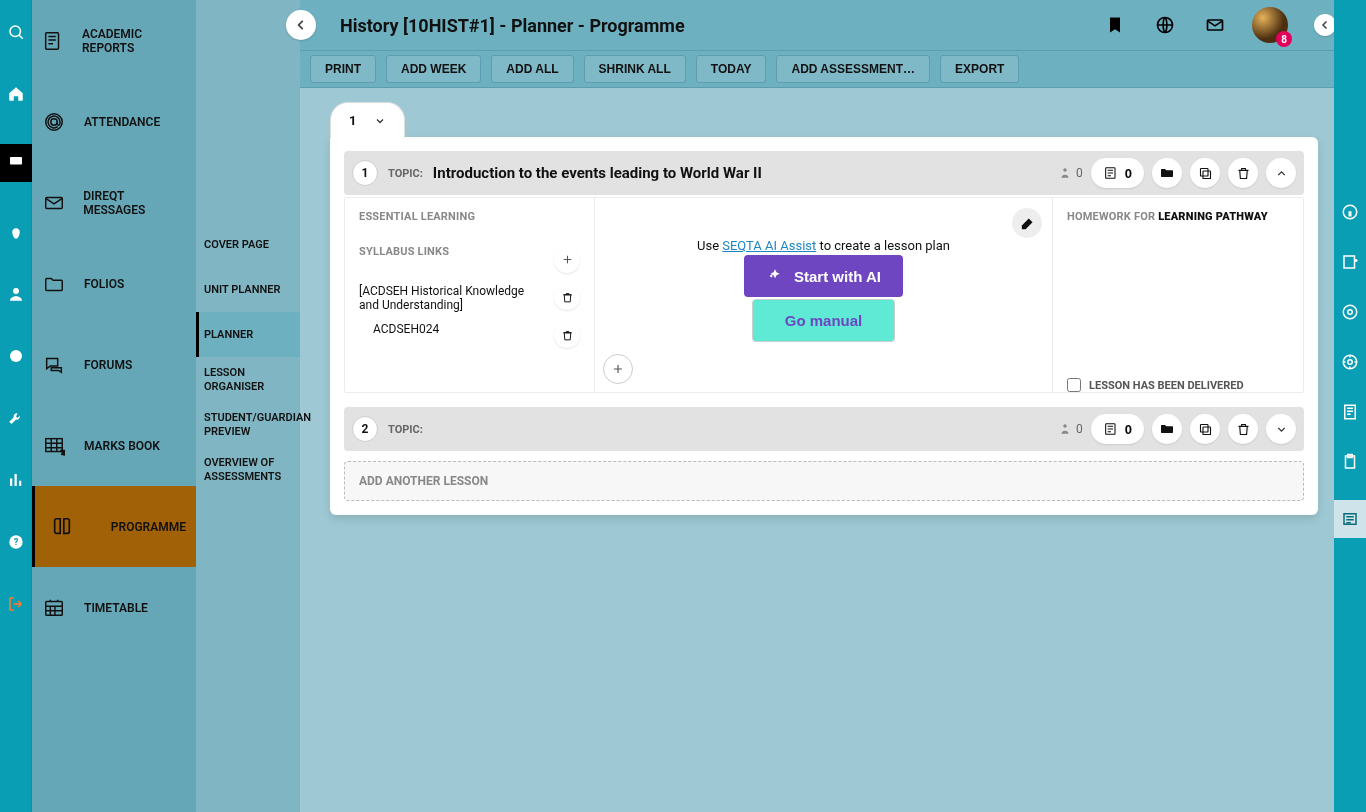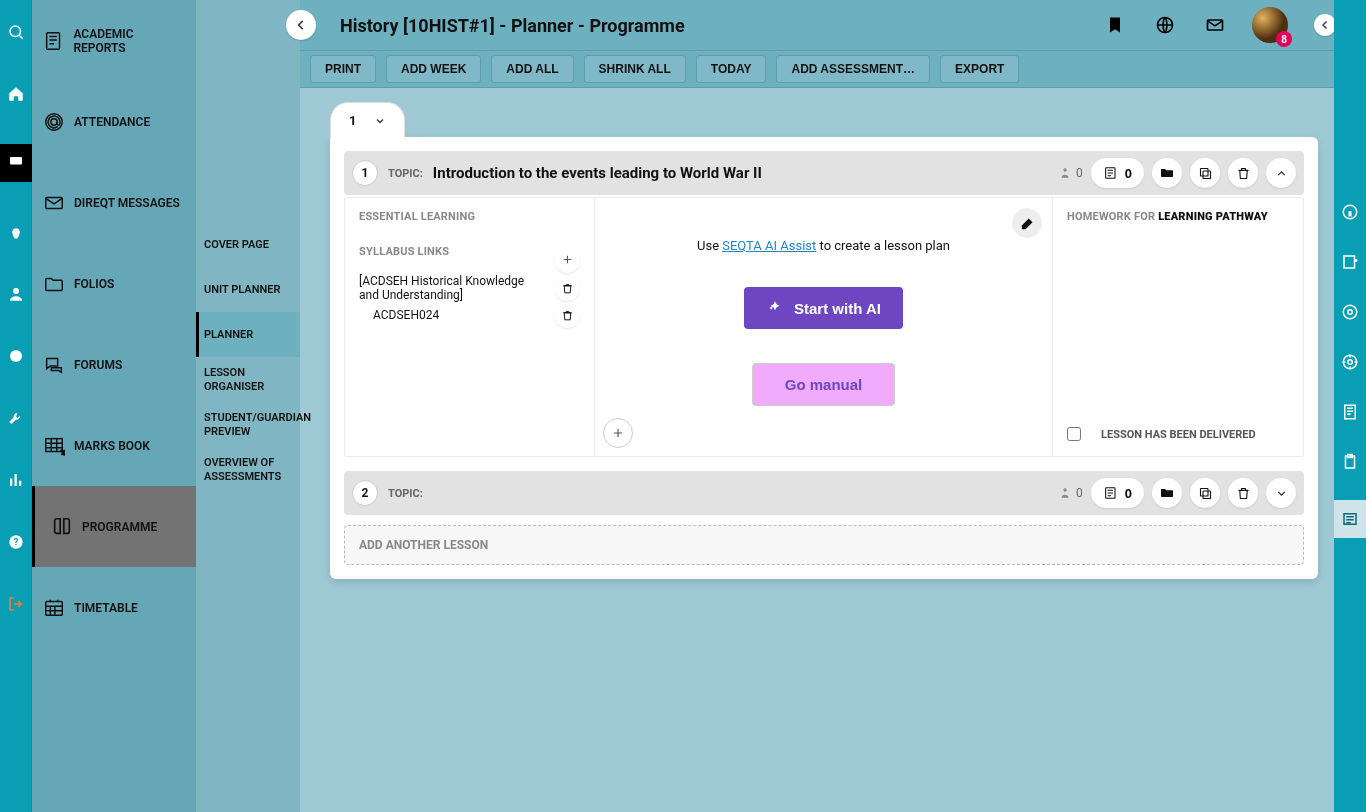--- a/index.html
+++ b/index.html
@@ -42,36 +42,37 @@
   .nav2 {
     width: 164px;
     background: #66a7b7;
     display: flex;
     flex-direction: column;
     z-index: 4;
   }
   .nav2 .nitem {
     display: flex;
     align-items: center;
-    gap: 8px;
+    gap: 18px;
     padding: 0 10px;
     height: 81px;
     font-size: 12px;
     font-weight: 600;
     cursor: pointer;
     color: #111;
   }
   .nav2 .nitem .nicn {
     width: 24px; height: 24px;
     display: flex; align-items: center; justify-content: center;
   }
   .nav2 .nitem.active {
-    background: #737373;
+    background: #a16207;
     border-left: 3px solid #000;
     padding-left: 15px;
+    justify-content: space-between;
   }
 
   
   .nav3 {
     width: 104px;
     background: #80b6c3;
     display: flex; flex-direction: column;
     z-index: 3;
   }
   .nav3 .tspacer { height: 222px; }
@@ -290,29 +291,29 @@
     line-height: 1.35;
   }
 
   .syllabus {
     margin-top: 22px;
   }
   .syllabus .syhead {
     display: flex; align-items: center; justify-content: space-between;
   }
   .sylink {
-    display: flex; justify-content: space-between; align-items: center;
-    margin-top: 0;
+    display: flex; justify-content: space-between; 
+    margin-top: 10px;
     font-size: 12px;
   }
   .sylink .sycode { padding-left: 14px; }
 
   .centercol {
     display: flex; flex-direction: column; align-items: center; justify-content: center;
-    gap: 34px;
+    gap: 2px;
     padding: 40px 14px 50px;
   }
   .editbtn {
     position: absolute;
     top: 10px; right: 10px;
     width: 30px; height: 30px;
     border-radius: 50%;
     background: #eee;
     display: flex; align-items: center; justify-content: center;
     cursor: pointer;
@@ -324,21 +325,21 @@
     color: #fff;
     border: none;
     border-radius: 4px;
     padding: 12px 22px;
     font-size: 15px;
     font-weight: 600;
     display: flex; align-items: center; gap: 10px;
     cursor: pointer;
   }
   .manualbtn {
-    background: #f0abfc;
+    background: #5eead4;
     border: 1px solid #ccc;
     color: #6e46c1;
     border-radius: 4px;
     padding: 12px 32px;
     font-size: 15px;
     font-weight: 600;
     cursor: pointer;
   }
   .addcircle {
     position: absolute;
@@ -346,22 +347,22 @@
     width: 30px; height: 30px;
     border-radius: 50%;
     border: 1px solid #ccc;
     background: #fff;
     display: flex; align-items: center; justify-content: center;
     cursor: pointer;
   }
 
   .homecol .delivered {
     position: absolute;
-    bottom: 15px; left: 14px; right: 14px;
-    display: flex; align-items: center; gap: 20px;
+    bottom: 0; left: 14px; right: 14px;
+    display: flex; align-items: center; gap: 8px;
     font-size: 11px; font-weight: 700; color: #555;
   }
   .delivered input { width: 14px; height: 14px; cursor: pointer; }
 
   .lesson2 {
     margin-top: 14px;
   }
 
   .addlesson {
     margin-top: 10px;

